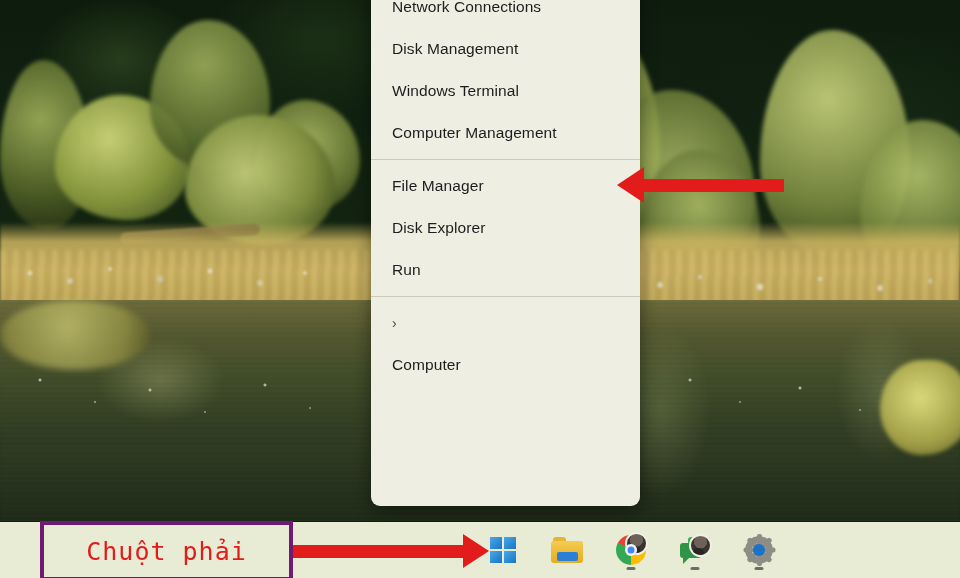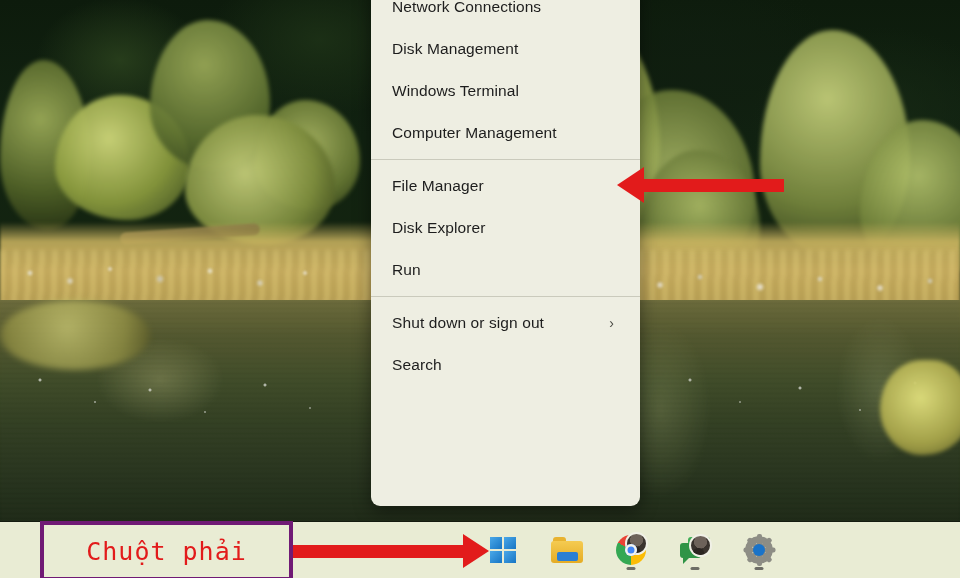--- a/index.html
+++ b/index.html
@@ -390,25 +390,24 @@
     <div class="menu-item">
       <span class="label">Disk Explorer</span>
     </div>
     <div class="menu-item">
       <span class="label">Run</span>
     </div>
 
     <div class="menu-sep"></div>
 
     <div class="menu-item">
-      <span class="label">Shut down or sign out</span>
       <span class="chev">›</span>
     </div>
     <div class="menu-item">
-      <span class="label">Search</span>
+      <span class="label">Computer</span>
     </div>
   </div>
 
   <div id="taskbar">
     <div id="tb-icons">
 
       <div class="tb-btn">
         <span class="ico-start">
           <i></i>
             <i></i>

